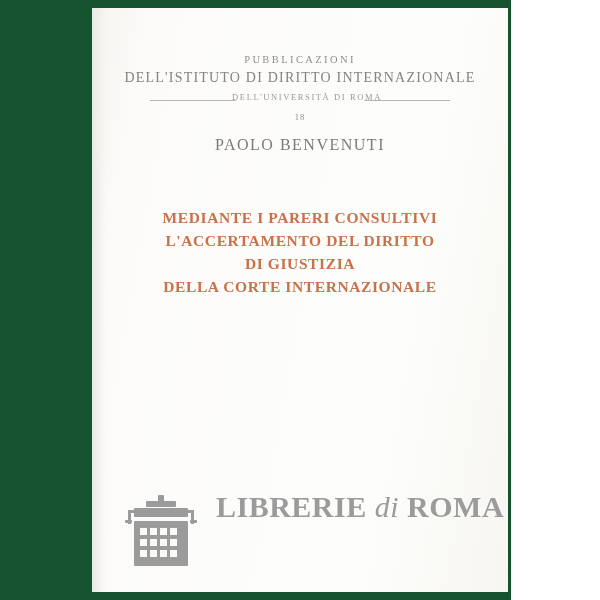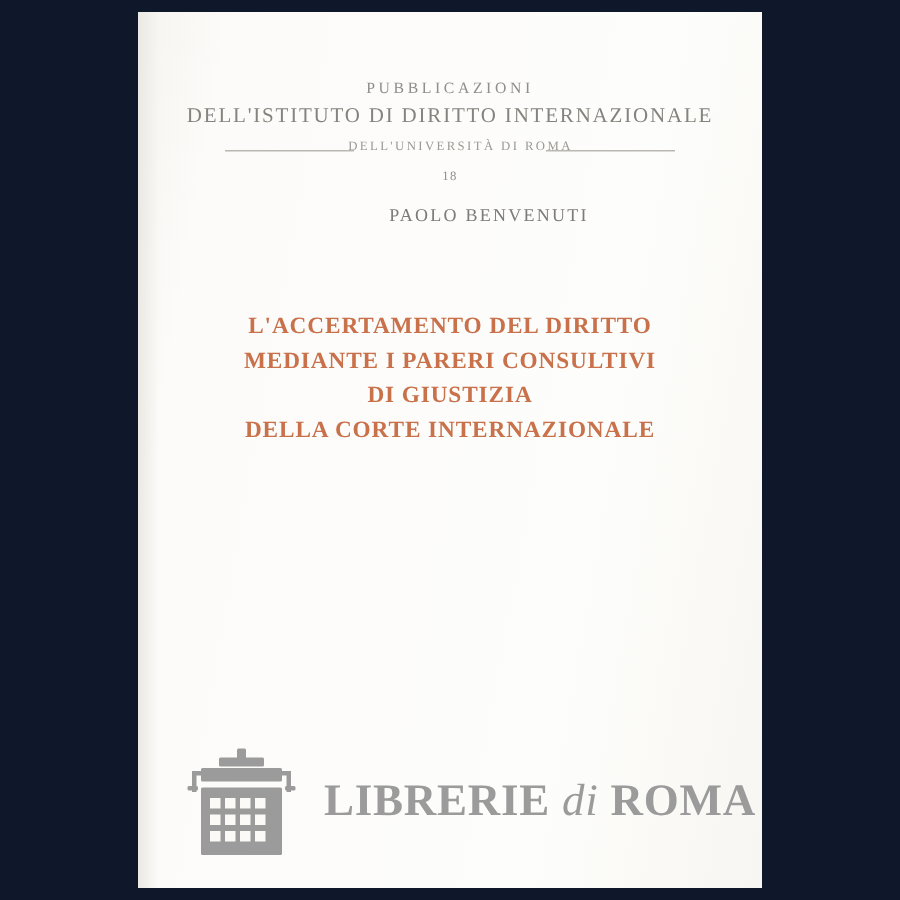--- a/index.html
+++ b/index.html
@@ -8,23 +8,23 @@
   }
   body {
     width: 600px;
     height: 600px;
     background: #ffffff;
     font-family: "Liberation Serif", serif;
     overflow: hidden;
   }
   .page {
     position: relative;
-    width: 600px;
+    width: 511px;
     height: 600px;
-    background: #0f172a;
+    background: #14532d;
   }
   
   .cover {
     position: absolute;
     left: 92px;
     top: 8px;
     width: 416px;
     height: 584px;
     background: #fbfaf7;
     box-shadow: 0 0 0 1px #efeeea inset;
@@ -99,25 +99,24 @@
     font-size: 8.5px;
     letter-spacing: 1px;
     color: #8f8e89;
   }
   .author {
     position: absolute;
     top: 128px;
     left: 0;
     width: 100%;
     text-align: center;
-    font-size: 12px;
+    font-size: 16px;
     letter-spacing: 1.5px;
     text-transform: uppercase;
     color: #7c7b77;
-    padding-left: 26px;
   }
   .title {
     position: absolute;
     top: 198px;
     left: 34px;
     width: 348px;
     text-align: center;
     color: #c8714a;
     font-size: 15.5px;
     font-weight: bold;
@@ -139,21 +138,21 @@
   }
   .imprint .dot { margin: 0 7px; font-size: 9px; vertical-align: 2px; }
   
   .watermark {
     position: absolute;
     left: 120px;
     bottom: 22px;
     width: 372px;
     height: 88px;
     display: flex;
-    align-items: center;
+    align-items: flex-start;
     gap: 14px;
   }
   .wm-icon {
     width: 82px;
     height: 80px;
     position: relative;
     flex: 0 0 auto;
   }
   .wm-text {
     font-family: "Liberation Serif", serif;
@@ -182,22 +181,22 @@
       <div class="rules">
         <div class="rule left"></div>
         <div class="rule right"></div>
       </div>
 
       <div class="series-number">18</div>
 
       <div class="author">Paolo Benvenuti</div>
 
       <div class="title">
+        <span class="tline">mediante i pareri consultivi</span>
         <span class="tline">L'accertamento del diritto</span>
-        <span class="tline">mediante i pareri consultivi</span>
         <span class="tline">di Giustizia</span>
         <span class="tline">della Corte Internazionale</span>
       </div>
 
     </div>
   </div>
 
   <div class="watermark">
     <div class="wm-icon">
       <svg viewBox="0 0 82 80" width="82" height="80" aria-hidden="true">

